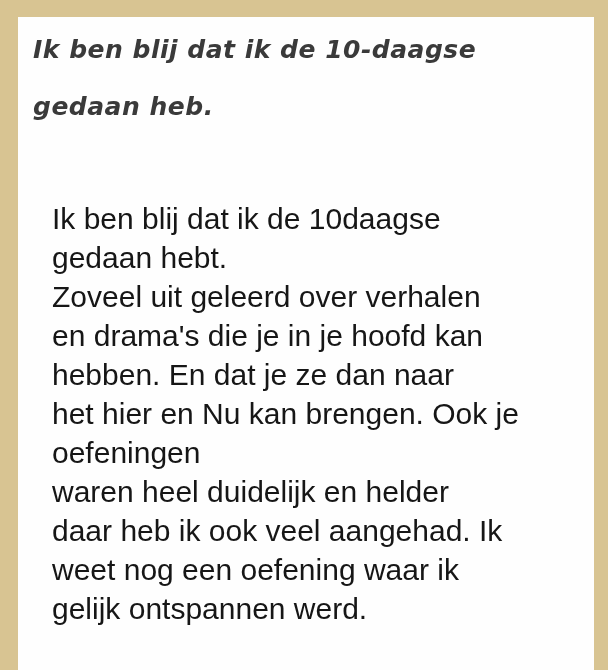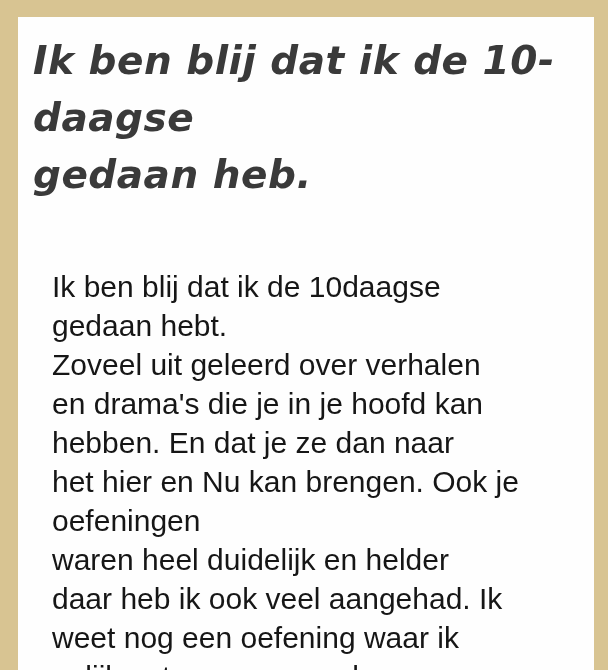--- a/index.html
+++ b/index.html
@@ -17,25 +17,25 @@
   .card {
     position: absolute;
     left: 18px;
     top: 17px;
     right: 14px;
     bottom: 0;
     background: var(--card_bg, #fefefe);
   }
   .quote-heading {
     margin: 0;
-    padding: 15px 10px 0 15px;
+    padding: 4px 10px 0 15px;
     font-family: "DejaVu Sans", "Liberation Sans", sans-serif;
     font-style: italic;
     font-weight: bold;
-    font-size: 39px;
+    font-size: 25px;
     line-height: 57px;
     letter-spacing: 0.5px;
     color: var(--heading_text, #3a3a3a);
     white-space: pre-line;
   }
   .quote-body {
     margin: 0;
     padding: 64px 10px 0 34px;
     font-family: "Liberation Sans", sans-serif;
     font-size: 30px;

